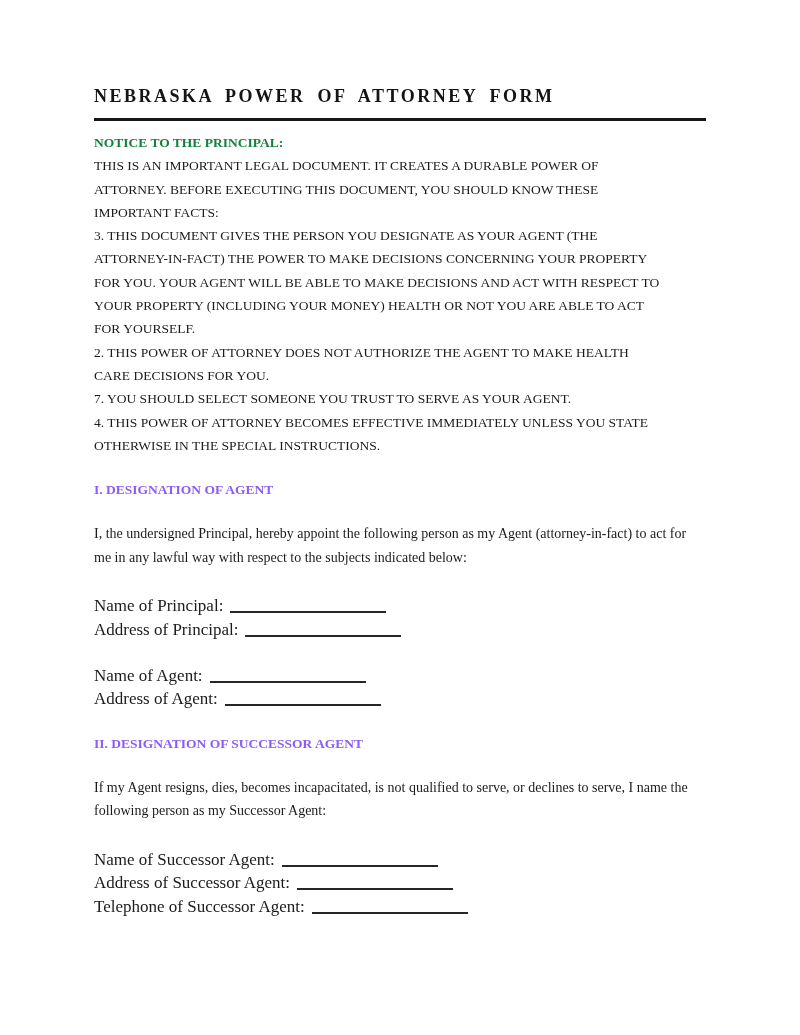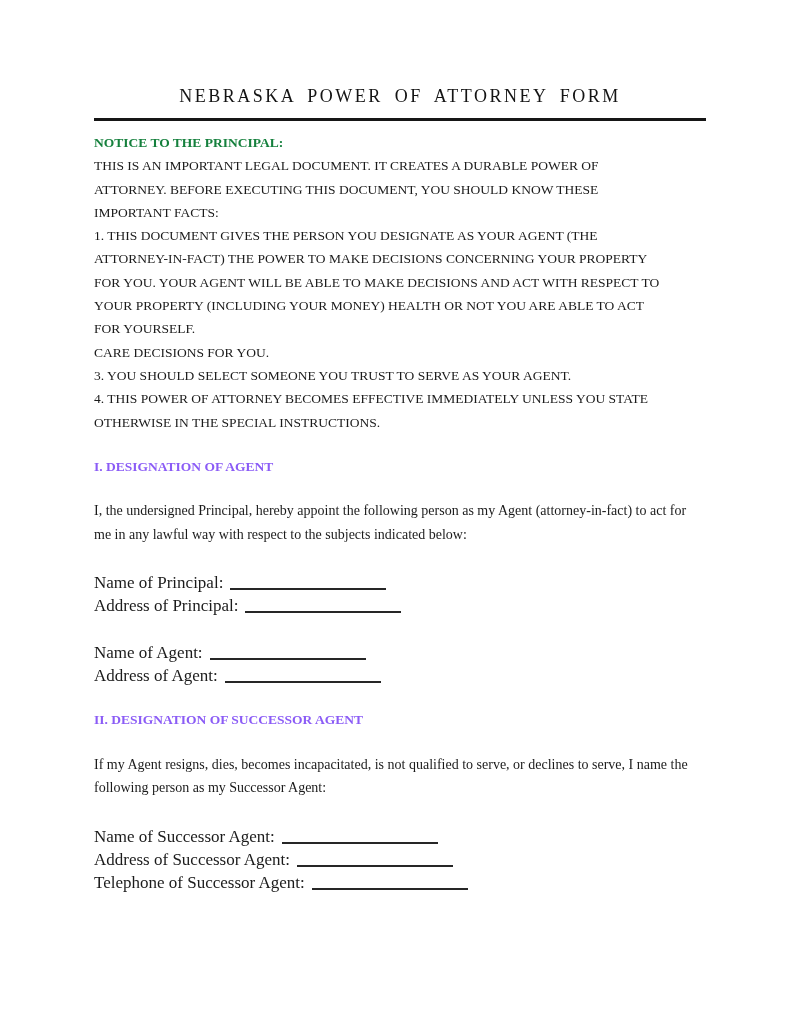--- a/index.html
+++ b/index.html
@@ -15,22 +15,22 @@
   }
   .content {
     width: 612px;
     margin: 0 auto;
     padding-top: 86px;
   }
   .doc-title {
     margin: 0;
     font-size: 18px;
     line-height: 21px;
-    font-weight: 400;
-    text-align: center;
+    font-weight: 700;
+    text-align: left;
     letter-spacing: 2.5px;
     word-spacing: 5px;
     color: #141414;
   }
   .title-rule {
     height: 3px;
     background: #161616;
     margin-top: 11px;
   }
   .notice {
@@ -79,27 +79,28 @@
   <div class="content">
 
     <h1 class="doc-title">NEBRASKA POWER OF ATTORNEY FORM</h1>
     <div class="title-rule"></div>
 
     <div class="notice">
       <div class="notice-heading txt-line">NOTICE TO THE PRINCIPAL:</div>
       <div class="txt-line">THIS IS AN IMPORTANT LEGAL DOCUMENT. IT CREATES A DURABLE POWER OF</div>
       <div class="txt-line">ATTORNEY. BEFORE EXECUTING THIS DOCUMENT, YOU SHOULD KNOW THESE</div>
       <div class="txt-line">IMPORTANT FACTS:</div>
-      <div class="txt-line">1. THIS DOCUMENT GIVES THE PERSON YOU DESIGNATE AS YOUR AGENT (THE</div>
+      <div class="txt-line">3. THIS DOCUMENT GIVES THE PERSON YOU DESIGNATE AS YOUR AGENT (THE</div>
       <div class="txt-line">ATTORNEY-IN-FACT) THE POWER TO MAKE DECISIONS CONCERNING YOUR PROPERTY</div>
       <div class="txt-line">FOR YOU. YOUR AGENT WILL BE ABLE TO MAKE DECISIONS AND ACT WITH RESPECT TO</div>
       <div class="txt-line">YOUR PROPERTY (INCLUDING YOUR MONEY) HEALTH OR NOT YOU ARE ABLE TO ACT</div>
       <div class="txt-line">FOR YOURSELF.</div>
+      <div class="txt-line">2. THIS POWER OF ATTORNEY DOES NOT AUTHORIZE THE AGENT TO MAKE HEALTH</div>
       <div class="txt-line">CARE DECISIONS FOR YOU.</div>
-      <div class="txt-line">3. YOU SHOULD SELECT SOMEONE YOU TRUST TO SERVE AS YOUR AGENT.</div>
+      <div class="txt-line">7. YOU SHOULD SELECT SOMEONE YOU TRUST TO SERVE AS YOUR AGENT.</div>
       <div class="txt-line">4. THIS POWER OF ATTORNEY BECOMES EFFECTIVE IMMEDIATELY UNLESS YOU STATE</div>
       <div class="txt-line">OTHERWISE IN THE SPECIAL INSTRUCTIONS.</div>
     </div>
 
     <h2 class="section-heading txt-line">I. DESIGNATION OF AGENT</h2>
 
     <div class="intro">
       <div class="txt-line">I, the undersigned Principal, hereby appoint the following person as my Agent (attorney-in-fact) to act for</div>
       <div class="txt-line">me in any lawful way with respect to the subjects indicated below:</div>
     </div>

